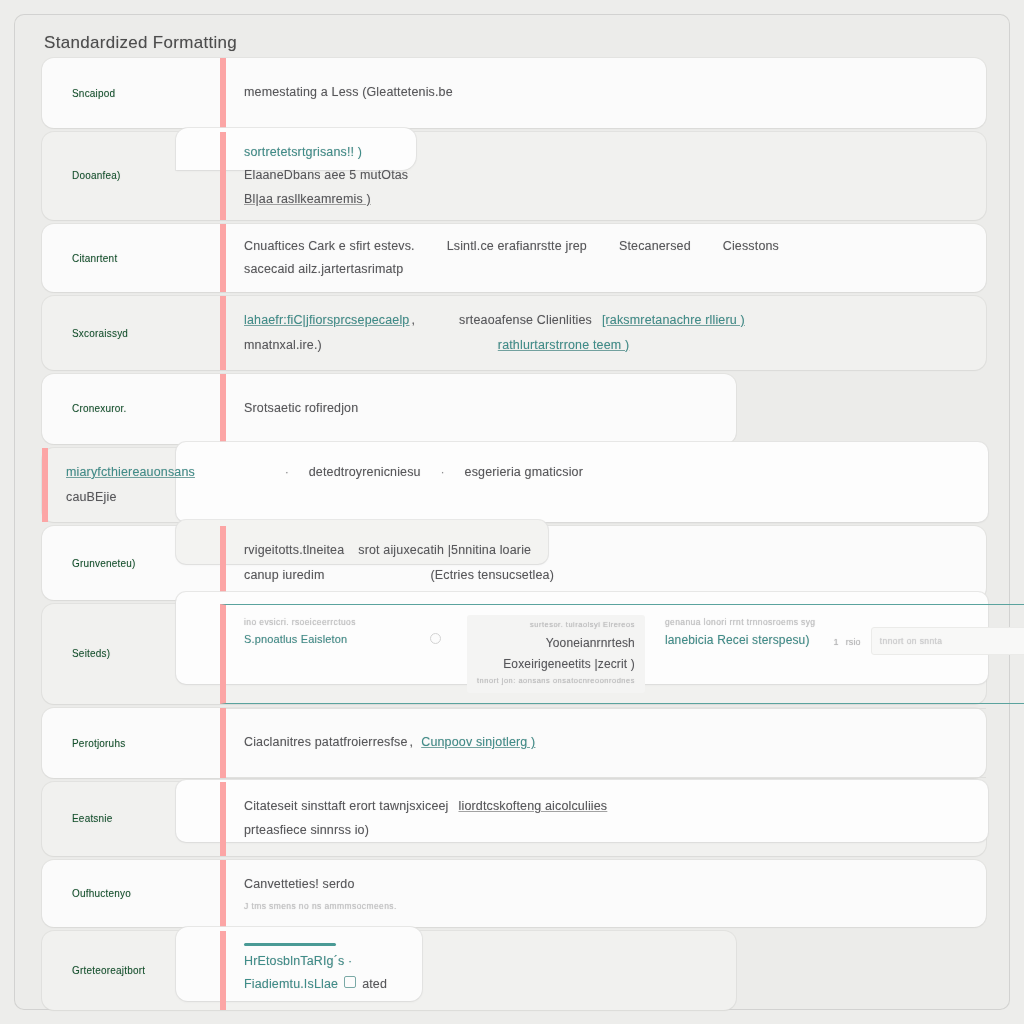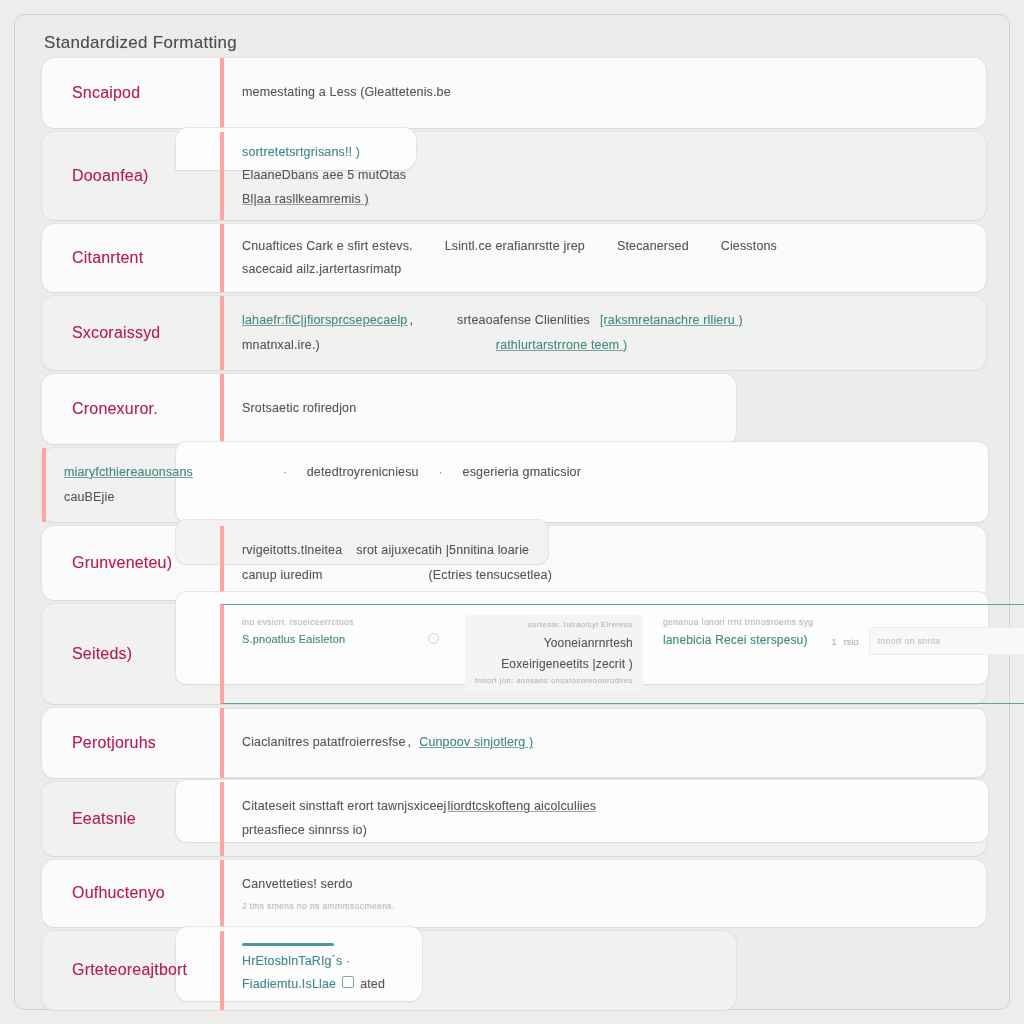--- a/index.html
+++ b/index.html
@@ -65,32 +65,32 @@
   }
   
   .row.shrink { width: 694px; }
   .row.wide   { width: 944px; }
 
   .row-label {
     flex: 0 0 134px;
     padding: 0 14px 0 30px;
     display: flex;
     align-items: center;
-    font-size: 16px;
-    color: #be185d;
+    font-size: 10px;
+    color: #14532d;
     letter-spacing: .2px;
     text-shadow: 0 0 .9px rgba(120,120,120,.5), .5px .25px 0 rgba(255,255,255,.55);
     filter: blur(.2px);
     white-space: nowrap;
   }
 
   .row-body {
     position: relative;
     flex: 1 1 auto;
-    border-left: 4px solid #fca5a5;
+    border-left: 6px solid #fca5a5;
     padding: 16px 20px 16px 18px;
     min-height: 38px;
     display: flex;
     flex-direction: column;
     justify-content: center;
     gap: 6px;
   }
 
   .line {
     display: flex;
@@ -367,21 +367,21 @@
         <span class="tok accent-u" style="">Cunpoov sinjotlerg )</span>
       </div>
       <div class="hr bot"></div>
     </div>
   </div>
 
   <div class="row alt wide">
     <div class="overhang" style="left:134px; top:-2px; right:-2px; height:62px; border-radius:10px; background:#fdfdfd;"></div>
     <div class="row-label">Eeatsnie</div>
     <div class="row-body" style="padding-top:14px;padding-bottom:14px;gap:3px;">
-      <div class="line" style="gap:1px;">
+      <div class="line" style="gap:10px;">
         <span class="tok">Citateseit sinsttaft erort tawnjsxiceej</span>
         <span class="tok u">liordtcskofteng aicolculiies</span>
       </div>
       <div class="line">
         <span class="tok">prteasfiece sinnrss io)</span>
       </div>
     </div>
   </div>
 
   <div class="row wide">

